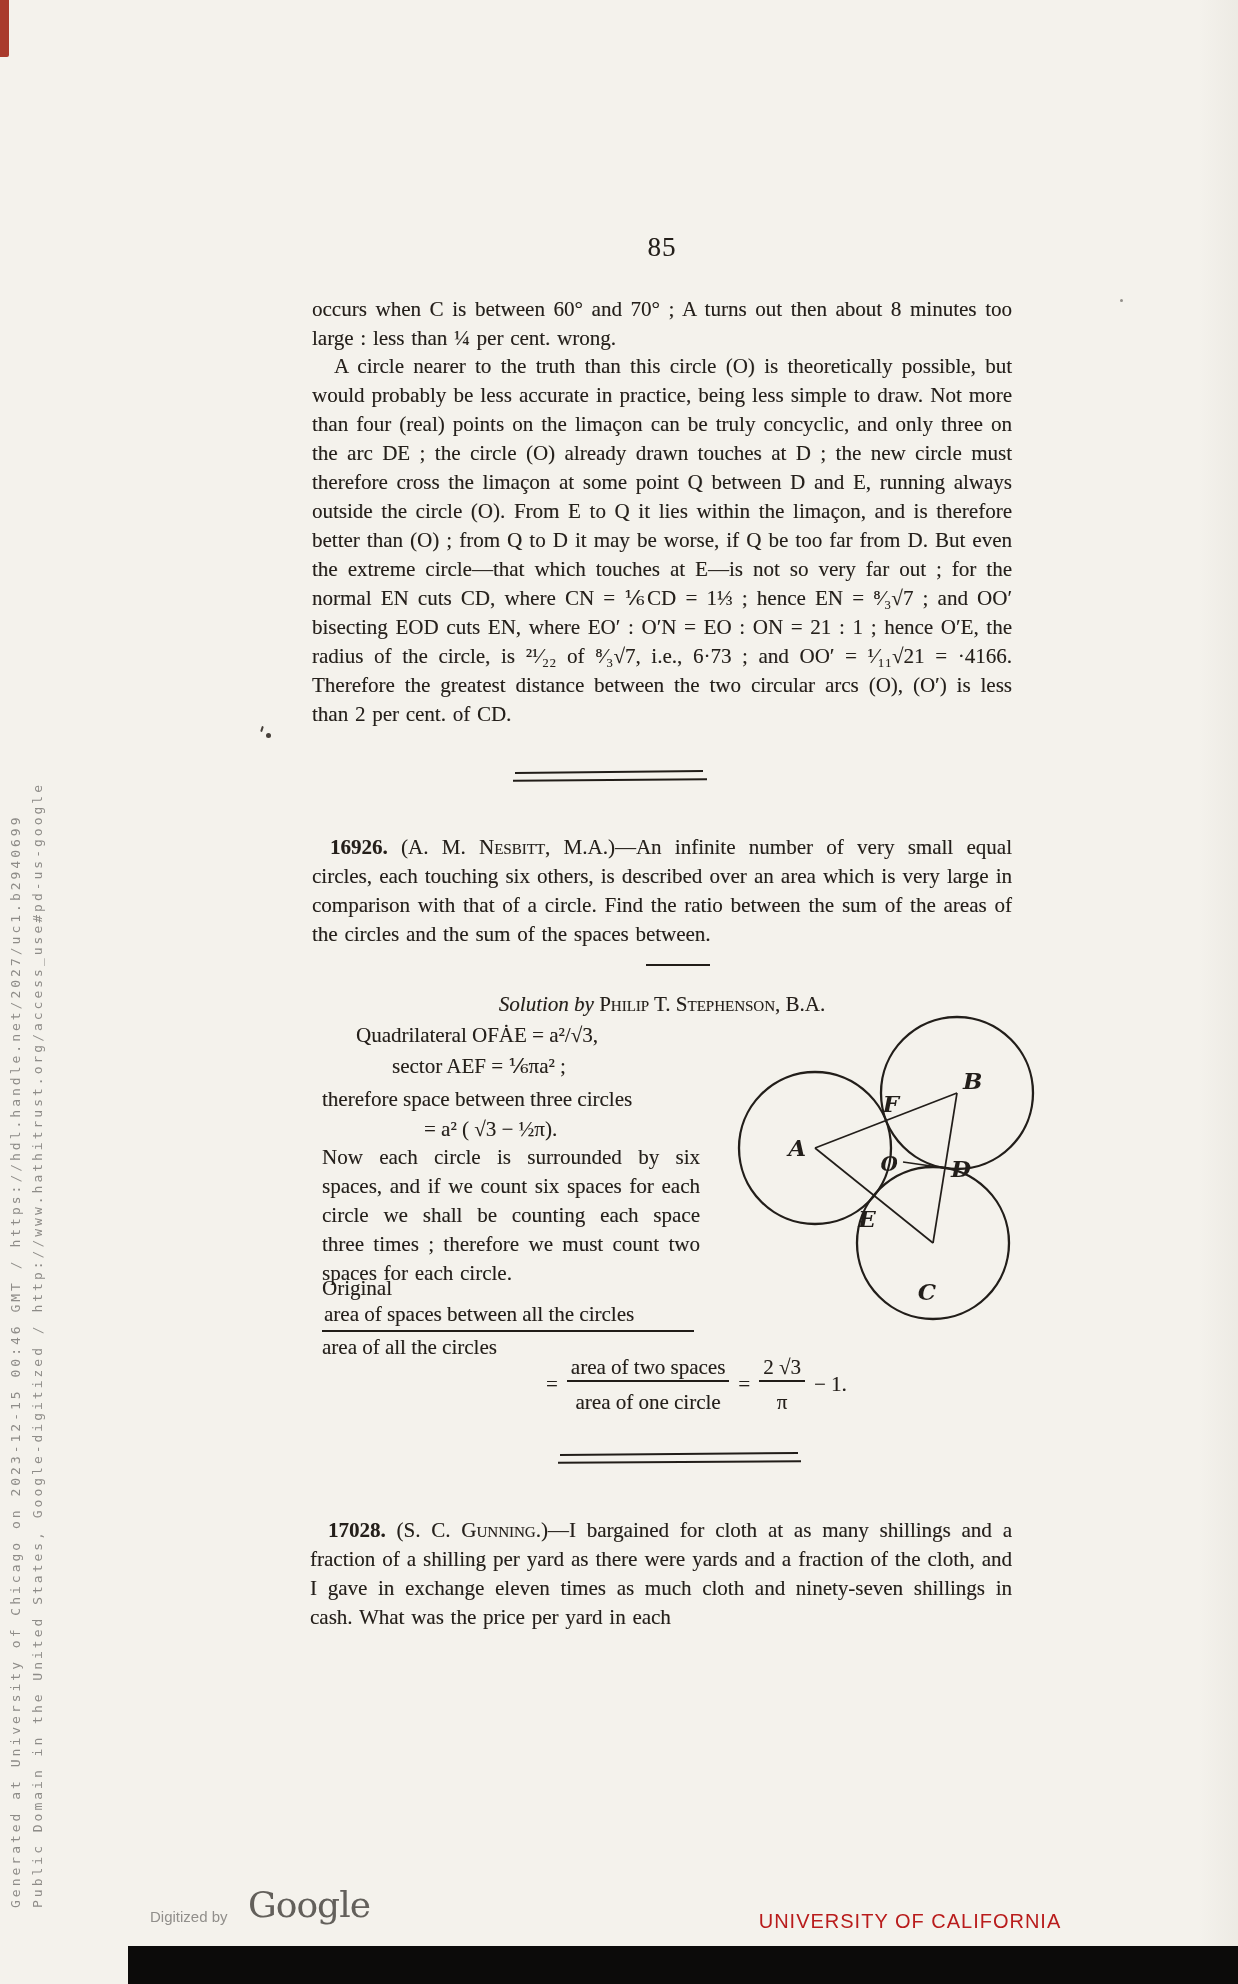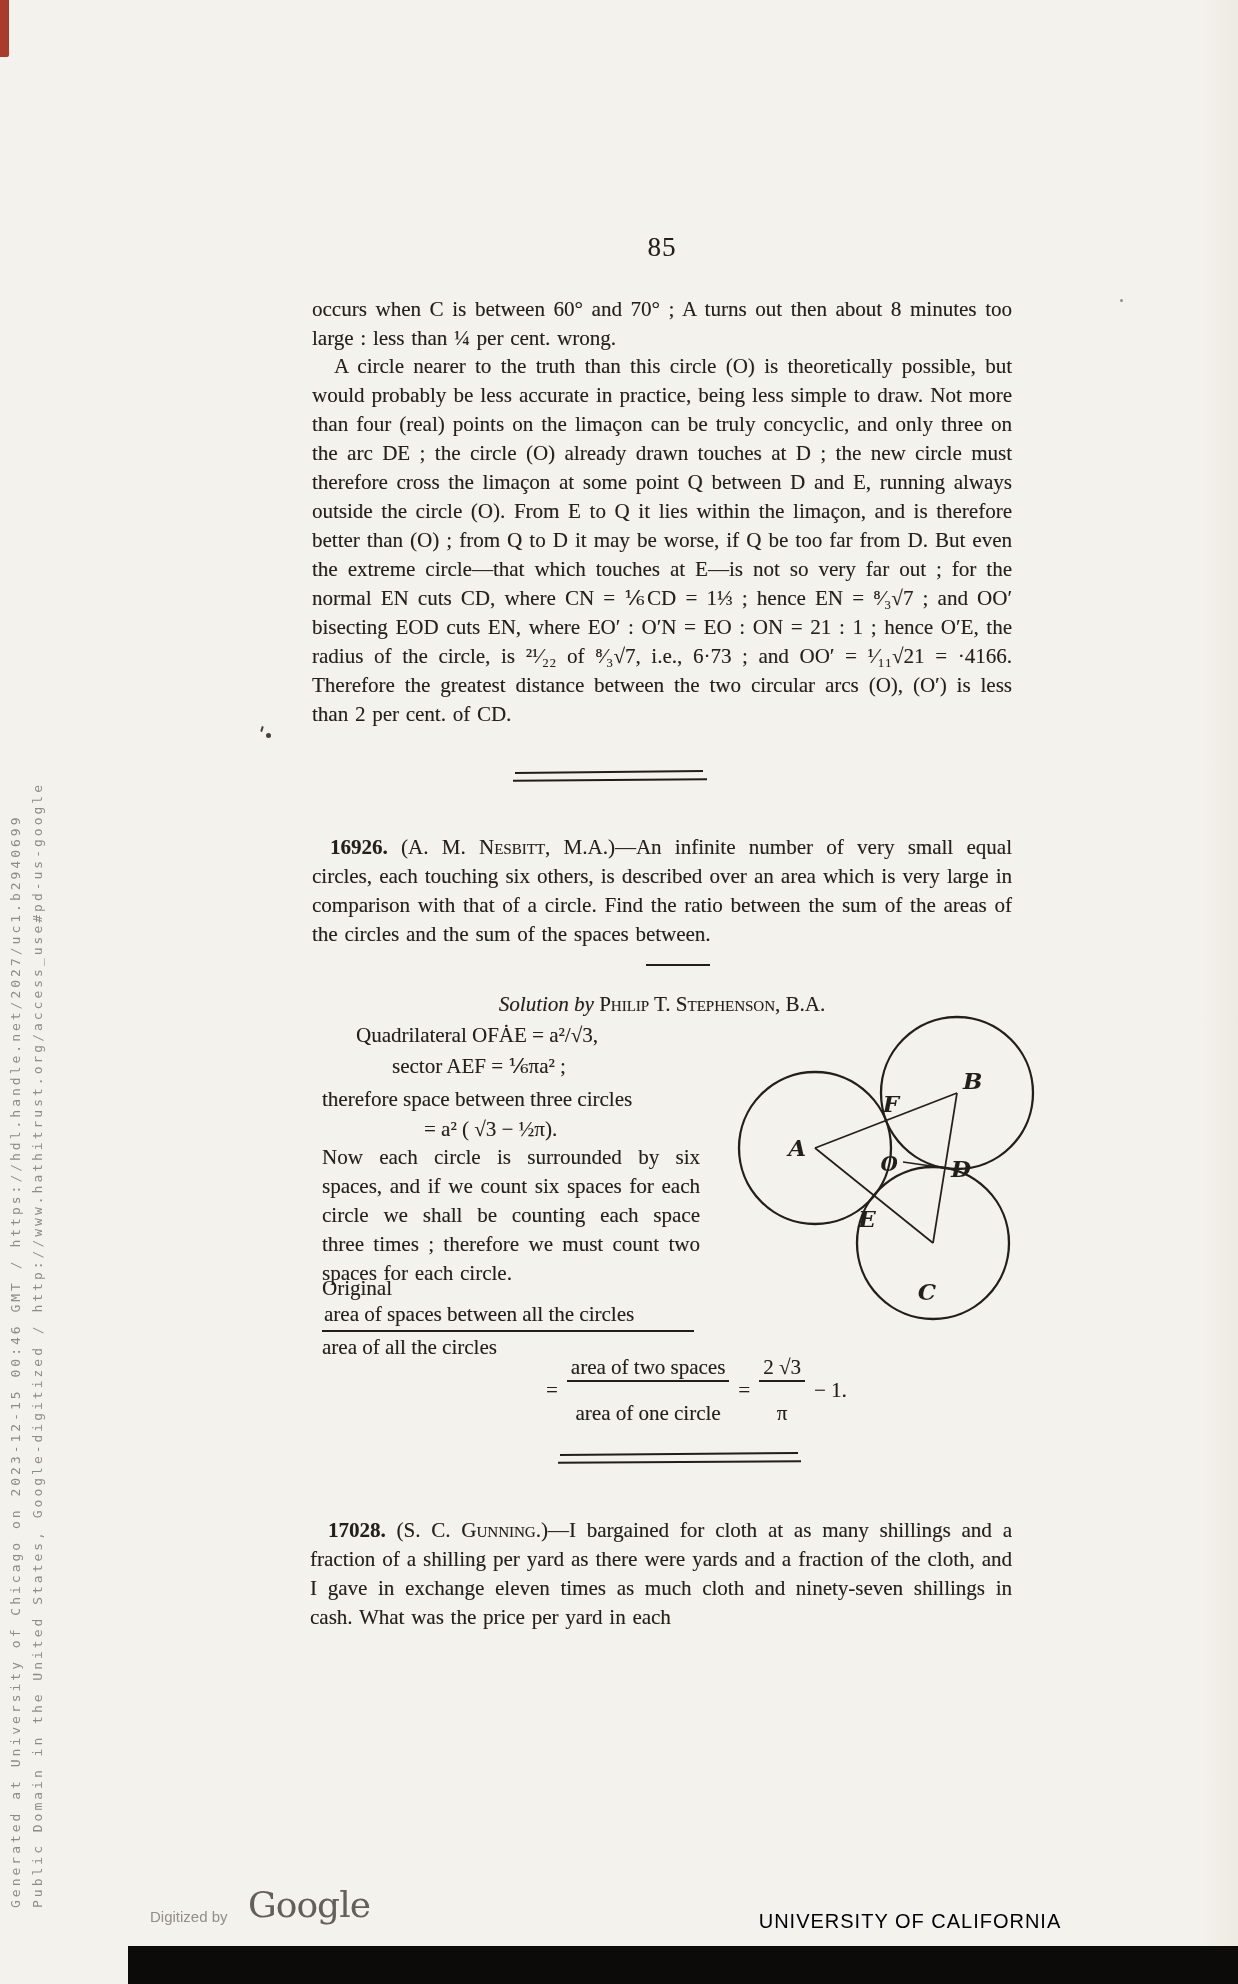--- a/index.html
+++ b/index.html
@@ -19,30 +19,30 @@
   .pageno{font-size:27px;letter-spacing:1px;text-align:center;}
   .eq{position:absolute;font-size:21px;white-space:nowrap;}
   .bar{position:absolute;background:#211d18;height:2px;}
   
   .bigfrac{position:absolute;font-size:21px;}
   .bigfrac .num{display:block;border-bottom:2px solid #211d18;padding:0 2px 3px 2px;}
   .bigfrac .den{display:block;padding-top:3px;}
   .frow{position:absolute;display:flex;align-items:center;gap:9px;font-size:21px;white-space:nowrap;}
   .frow .frac{display:inline-flex;flex-direction:column;text-align:center;line-height:24px;}
   .frow .frac .num{border-bottom:2px solid #211d18;padding:0 4px 1px 4px;}
-  .frow .frac .den{padding-top:19px;}
+  .frow .frac .den{padding-top:8px;}
   
   .vtext{
     position:absolute;transform:rotate(-90deg);transform-origin:0 0;
     font-family:"DejaVu Sans Mono",monospace;font-size:13px;letter-spacing:3px;
     color:#8e8c88;white-space:nowrap;
   }
   .footer-small{position:absolute;font-family:"Liberation Sans",sans-serif;font-size:15px;color:#918f8b;}
   .google-logo{position:absolute;font-family:"DejaVu Serif",serif;font-size:36px;color:#63605b;letter-spacing:-1px;}
-  .institution{position:absolute;font-family:"Liberation Sans",sans-serif;font-size:20px;letter-spacing:1px;color:#000000;}
+  .institution{position:absolute;font-family:"Liberation Sans",sans-serif;font-size:20px;letter-spacing:1px;color:#b91c1c;}
   .blackbar{position:absolute;background:#0c0b0a;}
   .redmark{position:absolute;background:#a93a2c;border-radius:0 0 2px 0;}
   .shade-right{position:absolute;right:0;top:0;width:40px;height:1984px;background:linear-gradient(to right,rgba(120,110,95,0),rgba(120,110,95,0.06));}
   .mark-dot{position:absolute;border-radius:50%;background:#46403a;}
   svg text{font-family:"DejaVu Serif",serif;font-style:italic;font-weight:bold;}
 </style>
 </head>
 <body>
 
 <div>

